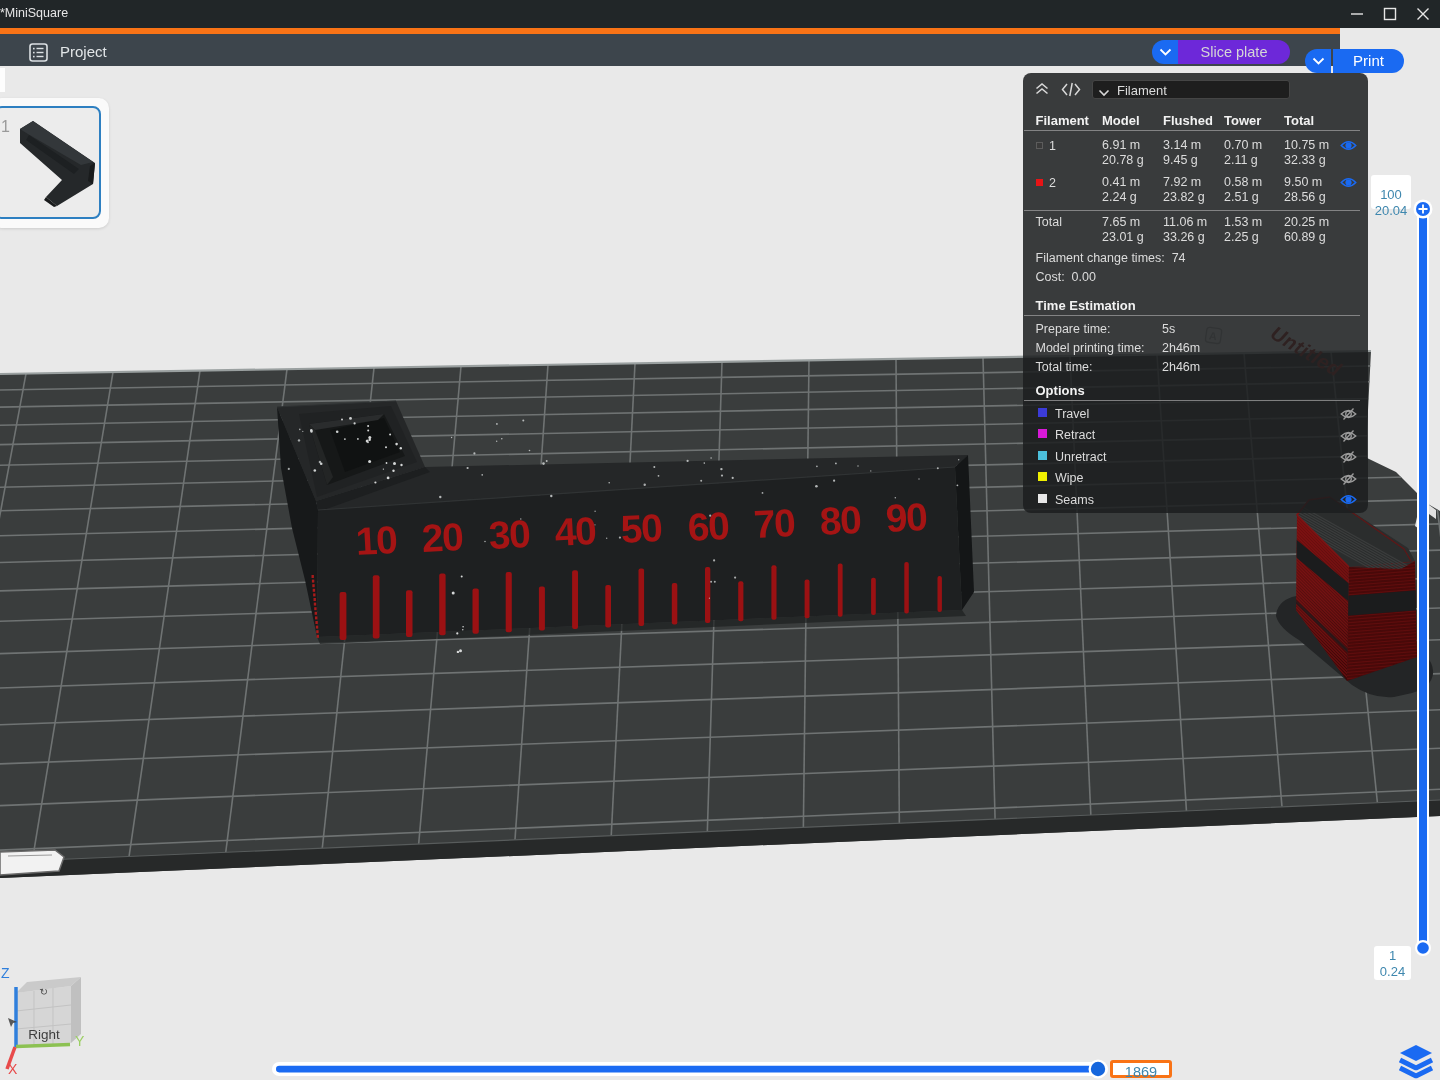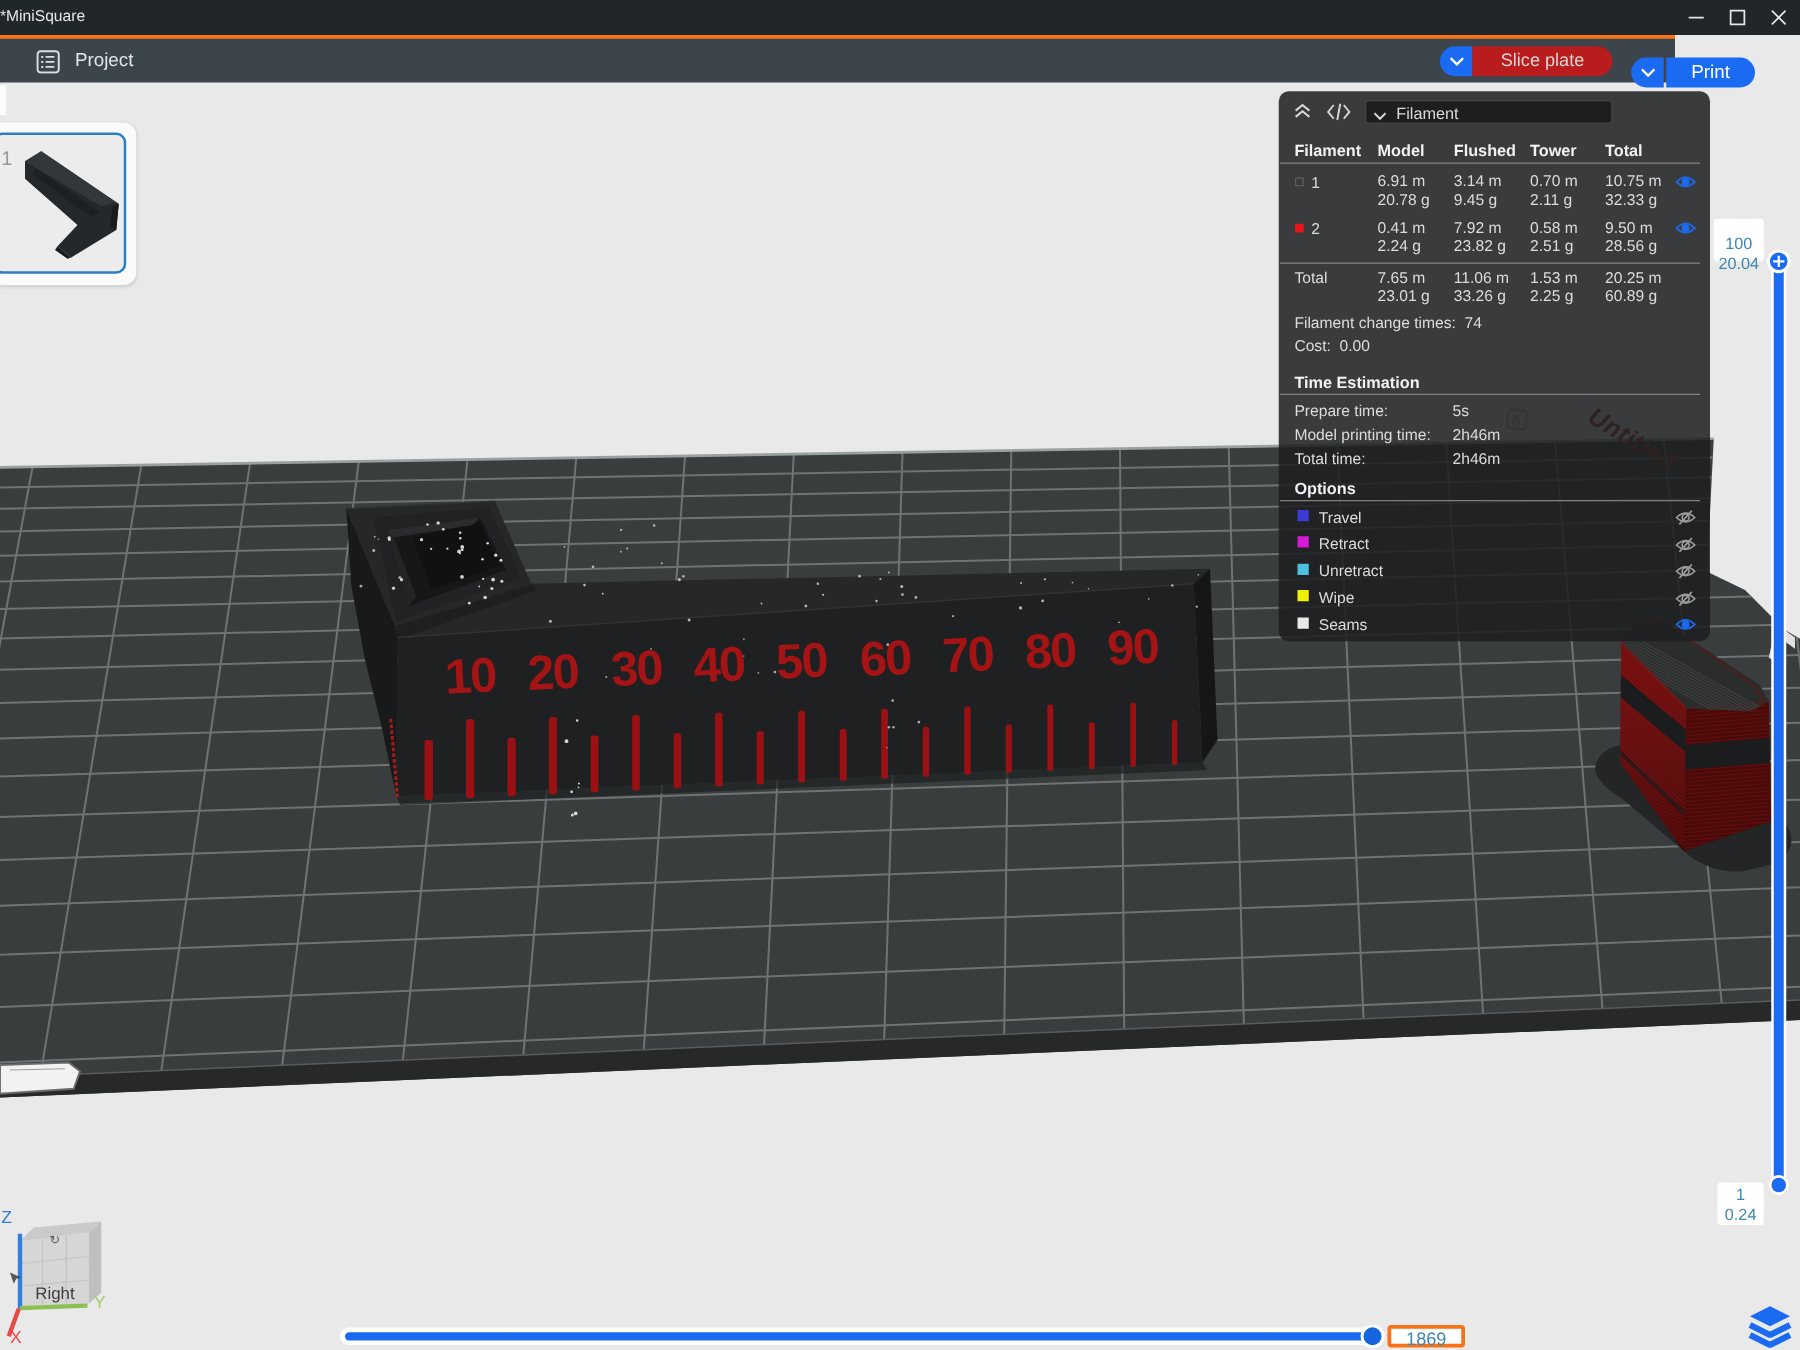--- a/index.html
+++ b/index.html
@@ -1,18 +1,18 @@
 <!DOCTYPE html>
 <html><head><meta charset="utf-8"><style>
 * { margin:0; padding:0; box-sizing:border-box; }
 html,body { width:1440px; height:1080px; overflow:hidden; background:#e9e9e9;
   font-family:"Liberation Sans", sans-serif; }
 #titlebar { position:absolute; left:0; top:0; width:1440px; height:28px; background:#212628; z-index:30; }
 #titlebar .t { position:absolute; left:0; width:1188px; top:6px; text-align:left; font-size:12.5px; color:#e6e6e6; }
-#toolbar { position:absolute; left:0; top:28px; width:1340px; height:38px; background:#3d454c; z-index:30; border-top:3px solid #f97316; }
+#toolbar { position:absolute; left:0; top:28px; width:1340px; height:38px; background:#3d454c; z-index:30; border-top:6px solid #f97316; }
 #viewport { position:absolute; left:0; top:0; width:1440px; height:1080px; background:#e9e9e9; }
 #panel { position:absolute; left:1023px; top:73px; width:345px; height:440px; background:rgba(28,30,31,0.86);
   border-radius:8px; z-index:10; color:#dedede; font-size:12.5px; }
 .pt { position:absolute; white-space:nowrap; font-size:12.5px; color:#dcdcdc; }
 .pb { position:absolute; white-space:nowrap; font-size:13px; font-weight:bold; color:#f2f2f2; }
 .pline { position:absolute; left:1px; width:336px; height:1px; background:rgba(150,150,150,0.8); }
 .sq { position:absolute; width:9px; height:9px; }
 .sq2 { position:absolute; width:7px; height:7px; }
 .hicon { position:absolute; }
 .wbtn { position:absolute; top:0; width:30px; height:28px; z-index:31; }
@@ -532,21 +532,21 @@
     <rect x="4" y="8.8" width="1.6" height="1.6" fill="#dbe0e3"></rect>
     <rect x="4" y="12.8" width="1.6" height="1.6" fill="#dbe0e3"></rect>
   </svg>
   <div style="position:absolute;left:60px;top:9px;font-size:15px;color:#e2e6e8">Project</div>
 
   <div style="position:absolute;left:1152px;top:6px;width:138px;height:24px">
     <div style="position:absolute;left:0;top:0;width:26px;height:24px;background:#1a6af2;border-radius:12px 0 0 12px"></div>
     <svg style="position:absolute;left:7px;top:8px" width="13" height="9" viewBox="0 0 13 9">
         <path d="M1.5 1.5 L6.5 6.5 L11.5 1.5" fill="none" stroke="#fff" stroke-width="1.8"></path>
       </svg>
-    <div style="position:absolute;left:26px;top:0;width:112px;height:24px;background:#b91c1c;border-radius:0 12px 12px 0;color:#d6d6d6;font-size:14.5px;text-align:center;line-height:24px">Slice plate</div>
+    <div style="position:absolute;left:26px;top:0;width:112px;height:24px;background:#6d28d9;border-radius:0 12px 12px 0;color:#d6d6d6;font-size:14.5px;text-align:center;line-height:24px">Slice plate</div>
   </div>
   <div style="position:absolute;left:1305px;top:15px;width:99px;height:24px">
     <div style="position:absolute;left:0;top:0;width:26px;height:24px;background:#1a6af2;border-radius:12px 0 0 12px"></div>
     <svg style="position:absolute;left:7px;top:8px" width="13" height="9" viewBox="0 0 13 9">
         <path d="M1.5 1.5 L6.5 6.5 L11.5 1.5" fill="none" stroke="#fff" stroke-width="1.8"></path>
       </svg>
     <div style="position:absolute;left:28px;top:0;width:71px;height:24px;background:#1a6af2;border-radius:0 12px 12px 0;color:#fff;font-size:15px;text-align:center;line-height:24px">Print</div>
   </div>
 </div>
 

